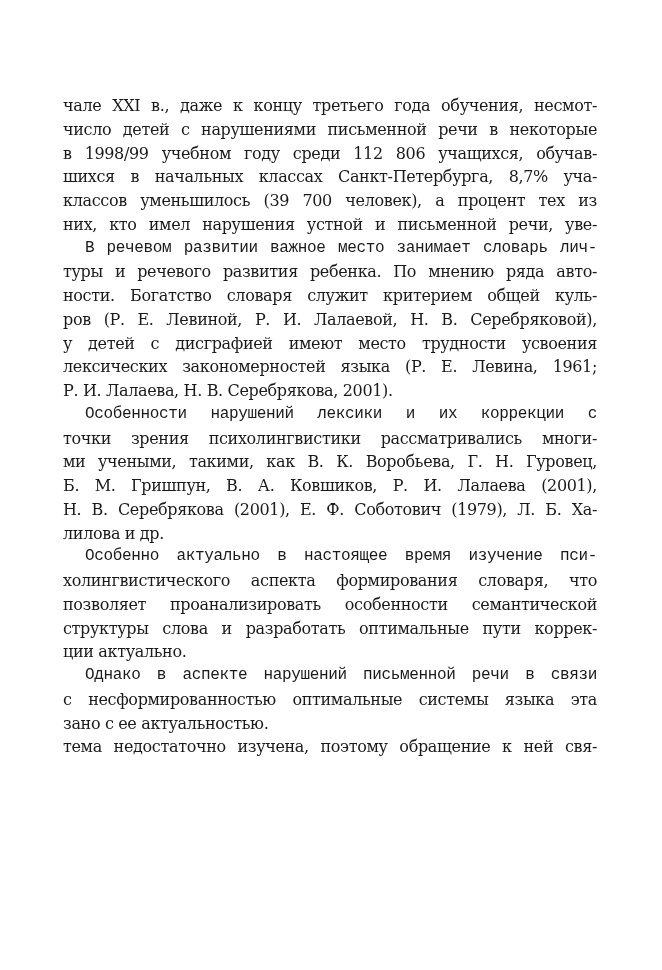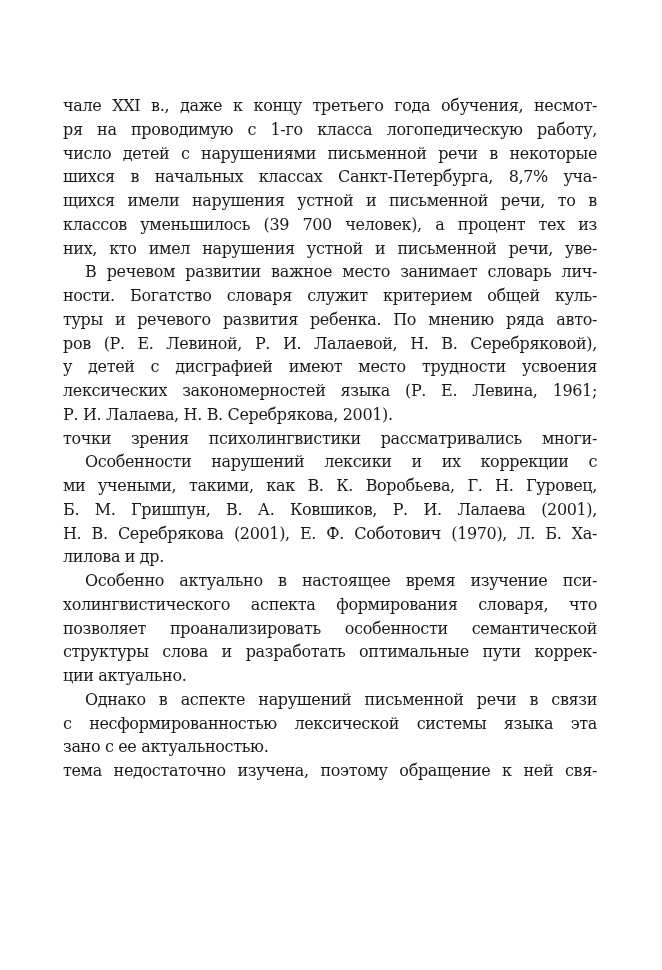--- a/index.html
+++ b/index.html
@@ -31,67 +31,67 @@
     white-space: nowrap;
     text-align: justify;
     text-align-last: justify;
     overflow: visible;
   }
   .line.last {
     text-align-last: left;
   }
   .line.indent {
     padding-left: 22px;
+    font-family: Liberation Mono, monospace;
   }
   .para {
     display: block;
   }
 </style>
 </head>
 <body>
 
 <div class="page">
 
   <div class="para">
     <span class="line">чале XXI в., даже к концу третьего года обучения, несмот-</span>
-    <span class="line">ря на проводимую с 1-го класса логопедическую работу,</span>
     <span class="line">число детей с нарушениями письменной речи в некоторые</span>
+    <span class="line">в 1998/99 учебном году среди 112 806 учащихся, обучав-</span>
     <span class="line">шихся в начальных классах Санкт-Петербурга, 8,7% уча-</span>
-    <span class="line">щихся имели нарушения устной и письменной речи, то в</span>
     <span class="line">классов уменьшилось (39 700 человек), а процент тех из</span>
     <span class="line">них, кто имел нарушения устной и письменной речи, уве-</span>
   </div>
 
   <div class="para">
     <span class="line indent">В речевом развитии важное место занимает словарь лич-</span>
+    <span class="line">туры и речевого развития ребенка. По мнению ряда авто-</span>
     <span class="line">ности. Богатство словаря служит критерием общей куль-</span>
-    <span class="line">туры и речевого развития ребенка. По мнению ряда авто-</span>
     <span class="line">ров (Р. Е. Левиной, Р. И. Лалаевой, Н. В. Серебряковой),</span>
     <span class="line">у детей с дисграфией имеют место трудности усвоения</span>
     <span class="line">лексических закономерностей языка (Р. Е. Левина, 1961;</span>
     <span class="line last">Р. И. Лалаева, Н. В. Серебрякова, 2001).</span>
   </div>
 
   <div class="para">
+    <span class="line indent">Особенности нарушений лексики и их коррекции с</span>
     <span class="line">точки зрения психолингвистики рассматривались многи-</span>
-    <span class="line indent">Особенности нарушений лексики и их коррекции с</span>
     <span class="line">ми учеными, такими, как В. К. Воробьева, Г. Н. Гуровец,</span>
     <span class="line">Б. М. Гришпун, В. А. Ковшиков, Р. И. Лалаева (2001),</span>
-    <span class="line">Н. В. Серебрякова (2001), Е. Ф. Соботович (1970), Л. Б. Ха-</span>
+    <span class="line">Н. В. Серебрякова (2001), Е. Ф. Соботович (1979), Л. Б. Ха-</span>
     <span class="line last">лилова и др.</span>
   </div>
 
   <div class="para">
     <span class="line indent">Особенно актуально в настоящее время изучение пси-</span>
     <span class="line">холингвистического аспекта формирования словаря, что</span>
     <span class="line">позволяет проанализировать особенности семантической</span>
     <span class="line">структуры слова и разработать оптимальные пути коррек-</span>
     <span class="line last">ции актуально.</span>
   </div>
 
   <div class="para">
     <span class="line indent">Однако в аспекте нарушений письменной речи в связи</span>
-    <span class="line">с несформированностью лексической системы языка эта</span>
+    <span class="line">с несформированностью оптимальные системы языка эта</span>
     <span class="line last">зано с ее актуальностью.</span>
     <span class="line">тема недостаточно изучена, поэтому обращение к ней свя-</span>
   </div>
 
 </div>
 
 </body></html>

